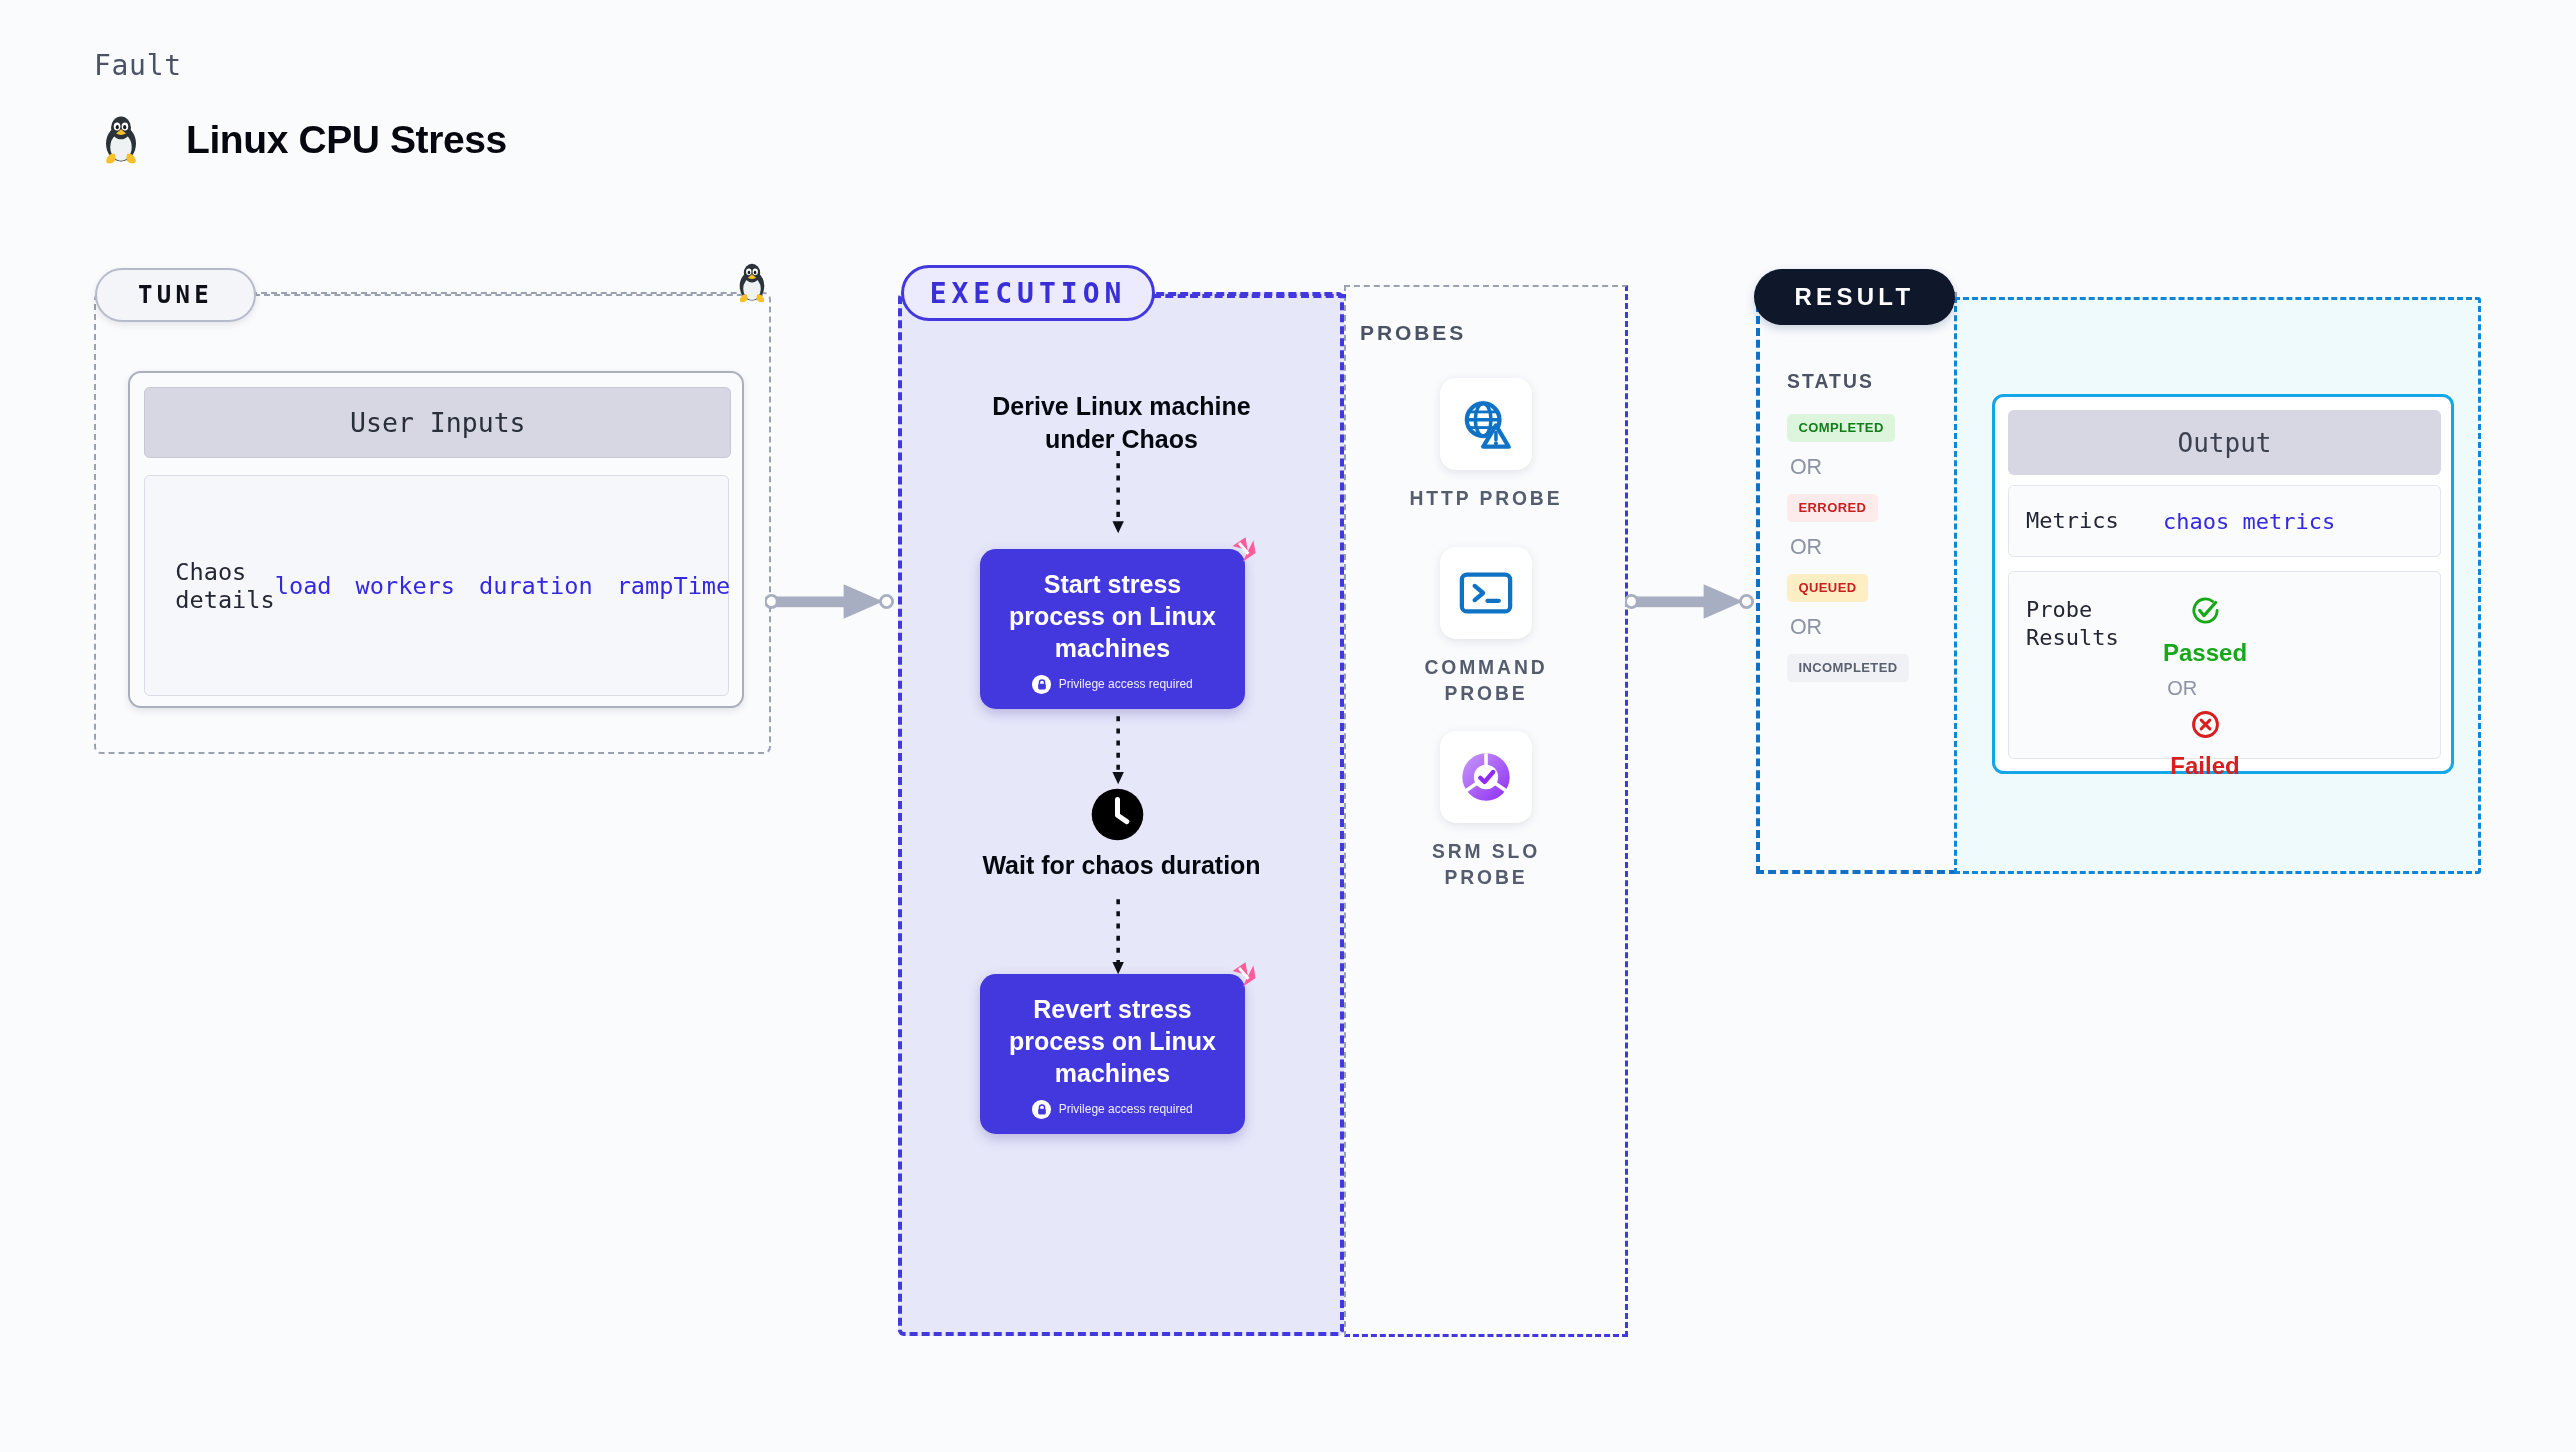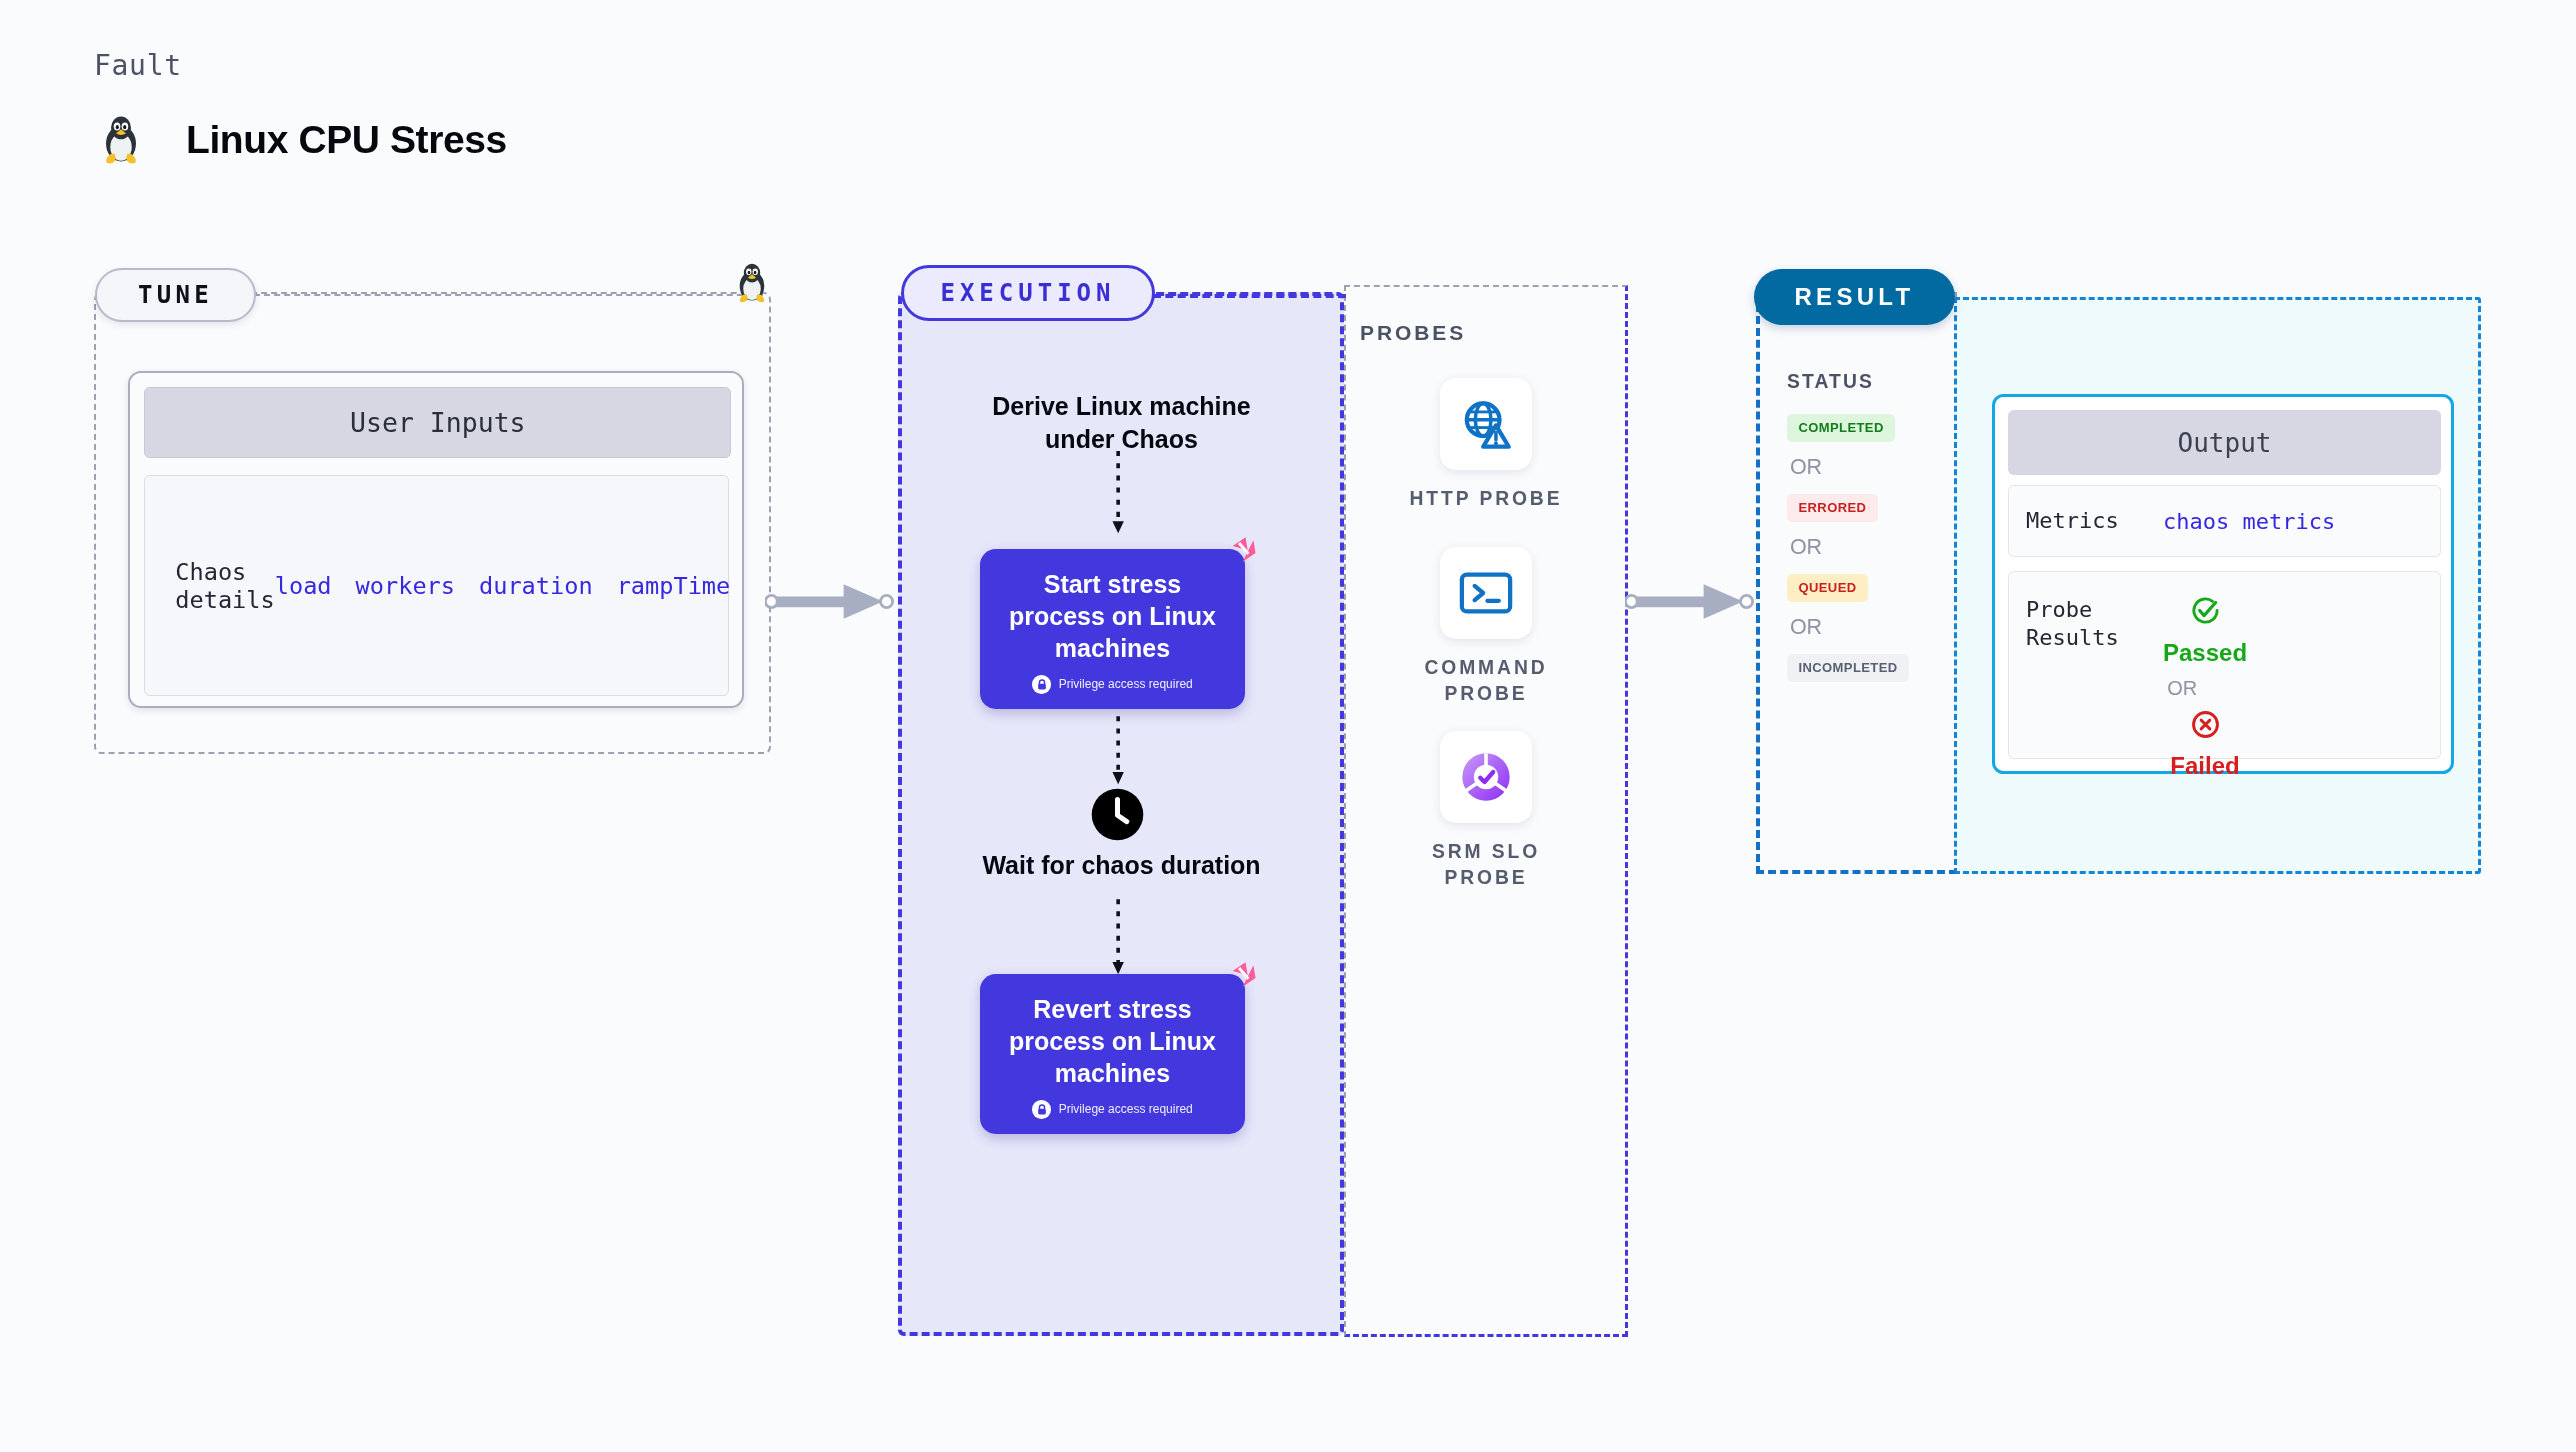--- a/index.html
+++ b/index.html
@@ -85,21 +85,21 @@
   #execution-region{
     left:898px;top:292px;width:446px;height:1044px;
     background:#e7e7fa;border:4.3px dashed #4338dd;border-radius:5.7px;
   }
   #execution-badge{
     position:absolute;left:901px;top:265px;
     width:254px;height:56px;box-sizing:border-box;
     background:#eceafd;border:3.6px solid #4338dd;border-radius:30px;
     display:flex;align-items:center;justify-content:center;
     font-family:"DejaVu Sans Mono","Liberation Mono",monospace;
-    font-size:24px;font-weight:bold;color:#3a2fd6;letter-spacing:5px;
+    font-size:28px;font-weight:bold;color:#3a2fd6;letter-spacing:5px;
     z-index:6;
   }
   #execution-dash-line{
     position:absolute;left:1153px;top:294px;width:193px;height:0;
     border-top:4.3px dashed #4338dd;z-index:2;
   }
 
   .exec-step-title{
     position:absolute;text-align:center;width:301px;left:971px;
     font-size:25px;font-weight:bold;color:#06080f;line-height:1.32;
@@ -162,21 +162,21 @@
     left:1756px;top:292px;width:201px;height:582px;
     background:#fafbfd;
     border-left:4.3px dashed #1271c7;
     border-bottom:4.3px dashed #1271c7;
     border-top:2.1px dashed #9aa1b0;
     border-right:2.1px dashed #9aa1b0;
   }
   #result-badge{
     position:absolute;left:1754px;top:269px;
     width:201px;height:56px;box-sizing:border-box;
-    background:#0369a1;border-radius:30px;
+    background:#0f172a;border-radius:30px;
     display:flex;align-items:center;justify-content:center;
     font-size:24px;font-weight:bold;color:#ffffff;letter-spacing:4.3px;
     box-shadow:0 3.6px 10px rgba(25,60,110,.22);
     z-index:6;
   }
   #status-label{
     position:absolute;left:1787px;top:371px;
     font-size:19.3px;font-weight:bold;color:#4a5264;letter-spacing:2.1px;
   }
   .status-stack{position:absolute;left:1787px;top:414px;width:150px;}

